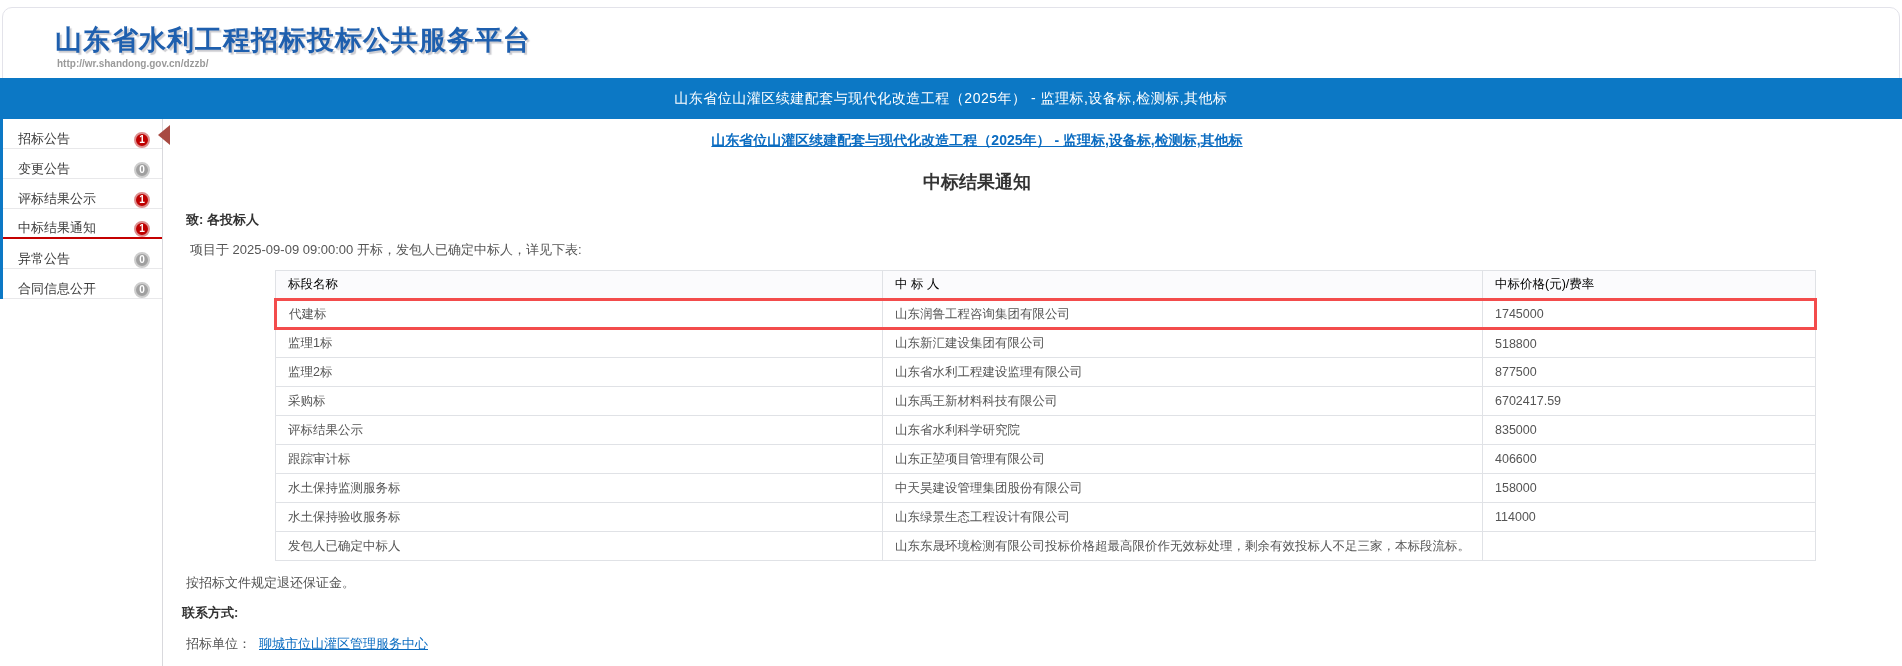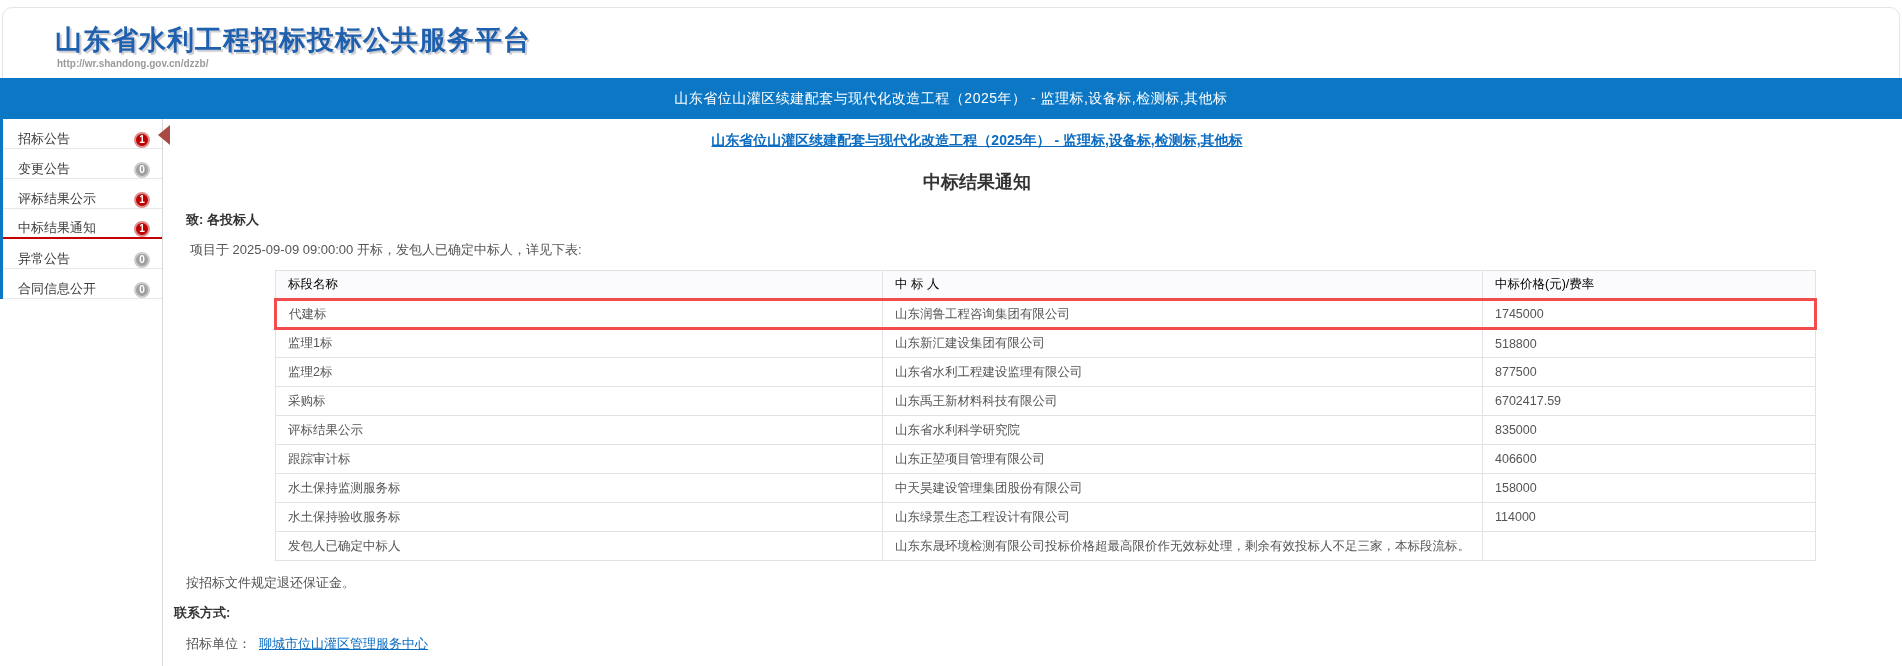--- a/index.html
+++ b/index.html
@@ -60,21 +60,21 @@
   .result-table{margin:11px 0 0 110px;border-collapse:collapse;table-layout:fixed;
     width:1540px;font-size:12.5px;color:#555;background:#fff;}
   .result-table th,.result-table td{border:1px solid #e0e2e6;height:29px;padding:0 12px;
     text-align:left;font-weight:normal;overflow:hidden;white-space:nowrap;}
   .result-table th{background:#fbfbfd;color:#000000;}
   tr.highlight td{border-top:3px solid var(--highlight-red);border-bottom:3px solid var(--highlight-red);}
   tr.highlight td:first-child{border-left:3px solid var(--highlight-red);}
   tr.highlight td:last-child{border-right:3px solid var(--highlight-red);}
 
   .footer-note{margin:13px 0 0 22px;font-size:13px;color:#555;}
-  .contact-heading{margin:12px 0 0 10px;font-size:13px;font-weight:bold;color:#333;}
+  .contact-heading{margin:12px 0 0 18px;font-size:13px;font-weight:bold;color:#333;}
   .contact-line{margin:13px 0 0 22px;font-size:13px;color:#555;}
   .contact-label{margin-right:8px;}
   .contact-link{color:var(--link-blue);text-decoration:underline;cursor:pointer;}
 </style>
 </head>
 <body>
 
 <div class="page">
 
   <div class="top-header">

